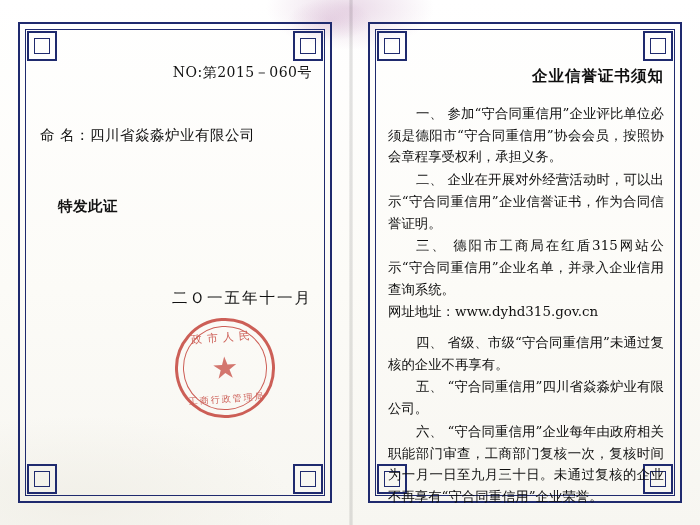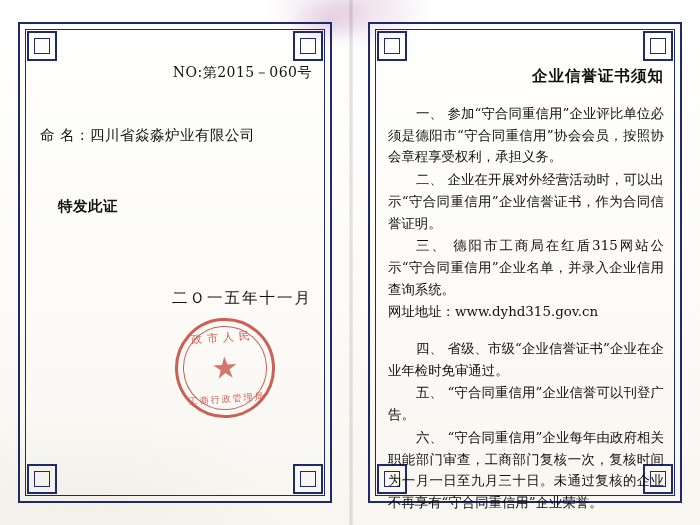--- a/index.html
+++ b/index.html
@@ -211,21 +211,21 @@
     line-height: 1.62;
     font-family: "DejaVu Serif", "Liberation Serif", serif;
     text-align: justify;
   }
   .notice-item {
     text-indent: 28px;
     margin-bottom: 1px;
   }
   .notice-sub {
     text-indent: 0;
-    margin-bottom: 15px;
+    margin-bottom: 9px;
   }
 </style>
 </head>
 <body>
 
 <div class="certificate">
   <div class="paper-tint"></div>
 
   <div class="page left">
     <div class="frame-outer"></div>
@@ -267,19 +267,19 @@
     <div class="corner bl"></div>
     <div class="corner br"></div>
 
     <div class="right-content">
       <div class="right-title">企业信誉证书须知</div>
       <div class="notice-list">
         <div class="notice-item">一、 参加“守合同重信用”企业评比单位必须是德阳市“守合同重信用”协会会员，按照协会章程享受权利，承担义务。</div>
         <div class="notice-item">二、 企业在开展对外经营活动时，可以出示“守合同重信用”企业信誉证书，作为合同信誉证明。</div>
         <div class="notice-item">三、 德阳市工商局在红盾315网站公示“守合同重信用”企业名单，并录入企业信用查询系统。</div>
         <div class="notice-sub">网址地址：www.dyhd315.gov.cn</div>
-        <div class="notice-item">四、 省级、市级“企业信誉证书”企业在企业年检时免审通过。</div>
-        <div class="notice-item">五、 “守合同重信用”企业信誉可以刊登广告。</div>
+        <div class="notice-item">四、 省级、市级“守合同重信用”未通过复核的企业不再享有。</div>
+        <div class="notice-item">五、 “守合同重信用”四川省焱淼炉业有限公司。</div>
         <div class="notice-item">六、 “守合同重信用”企业每年由政府相关职能部门审查，工商部门复核一次，复核时间为一月一日至九月三十日。未通过复核的企业不再享有“守合同重信用”企业荣誉。</div>
       </div>
     </div>
   </div>
 </div>
 
 </body></html>

